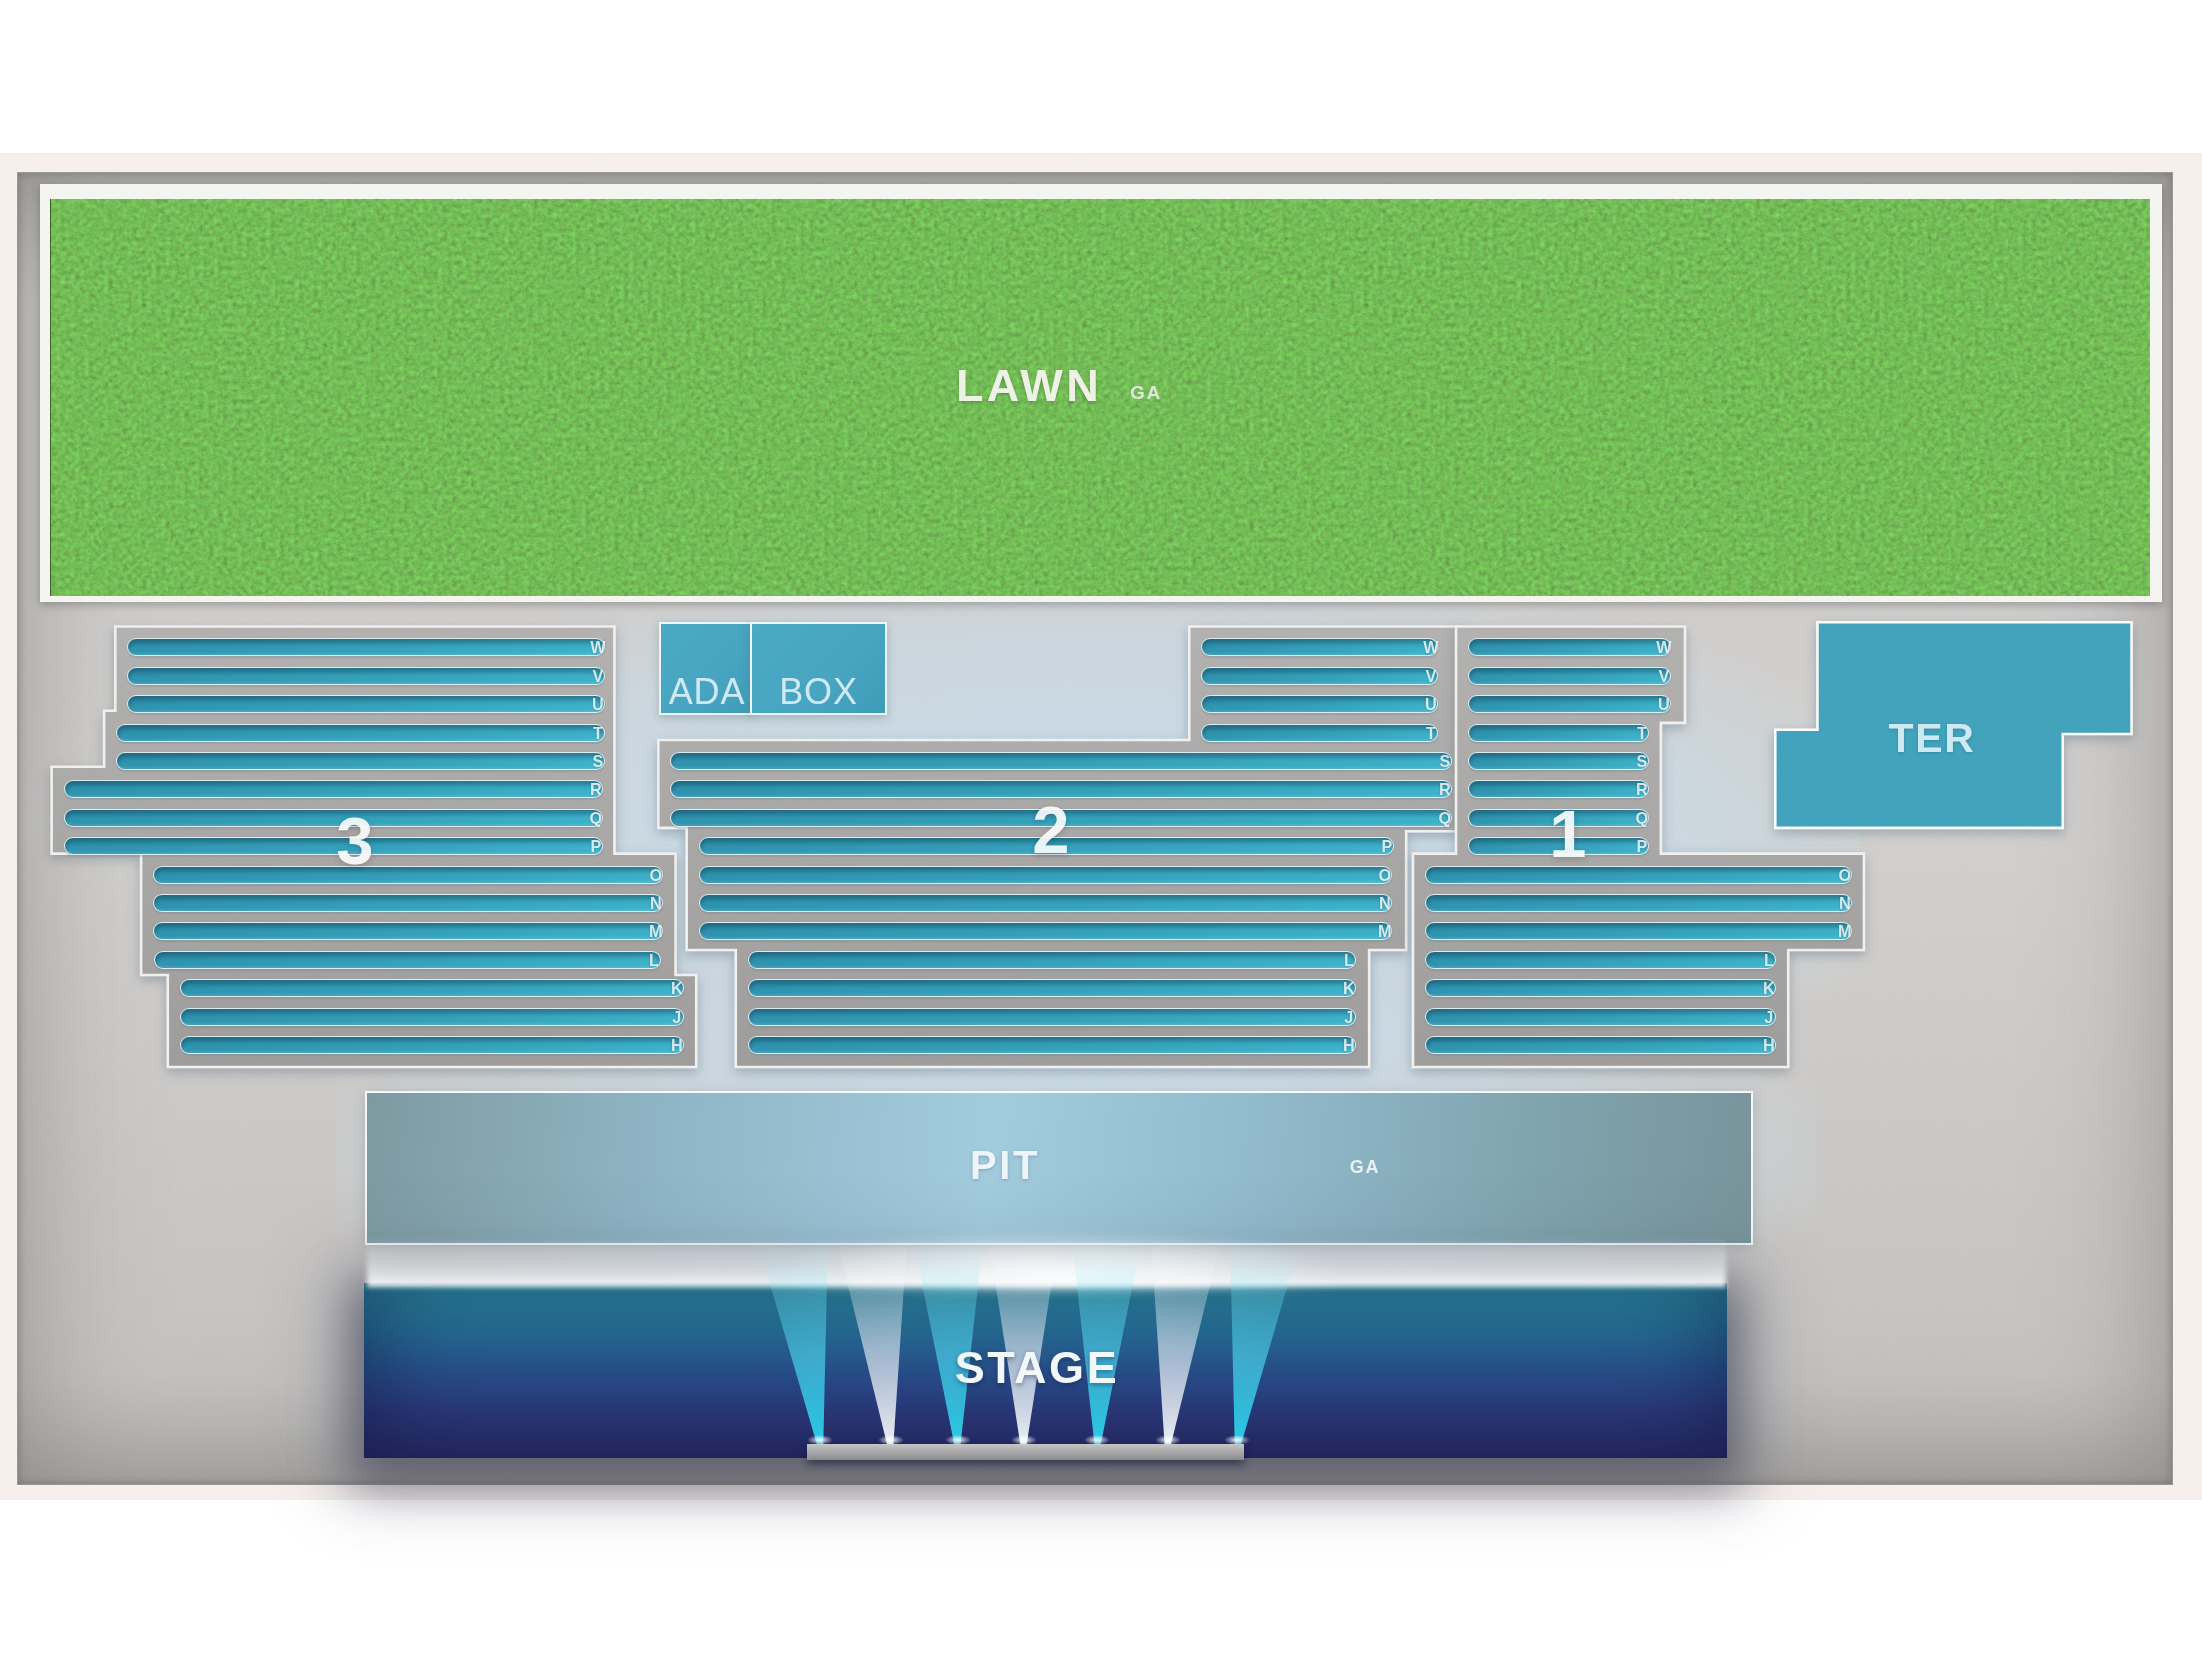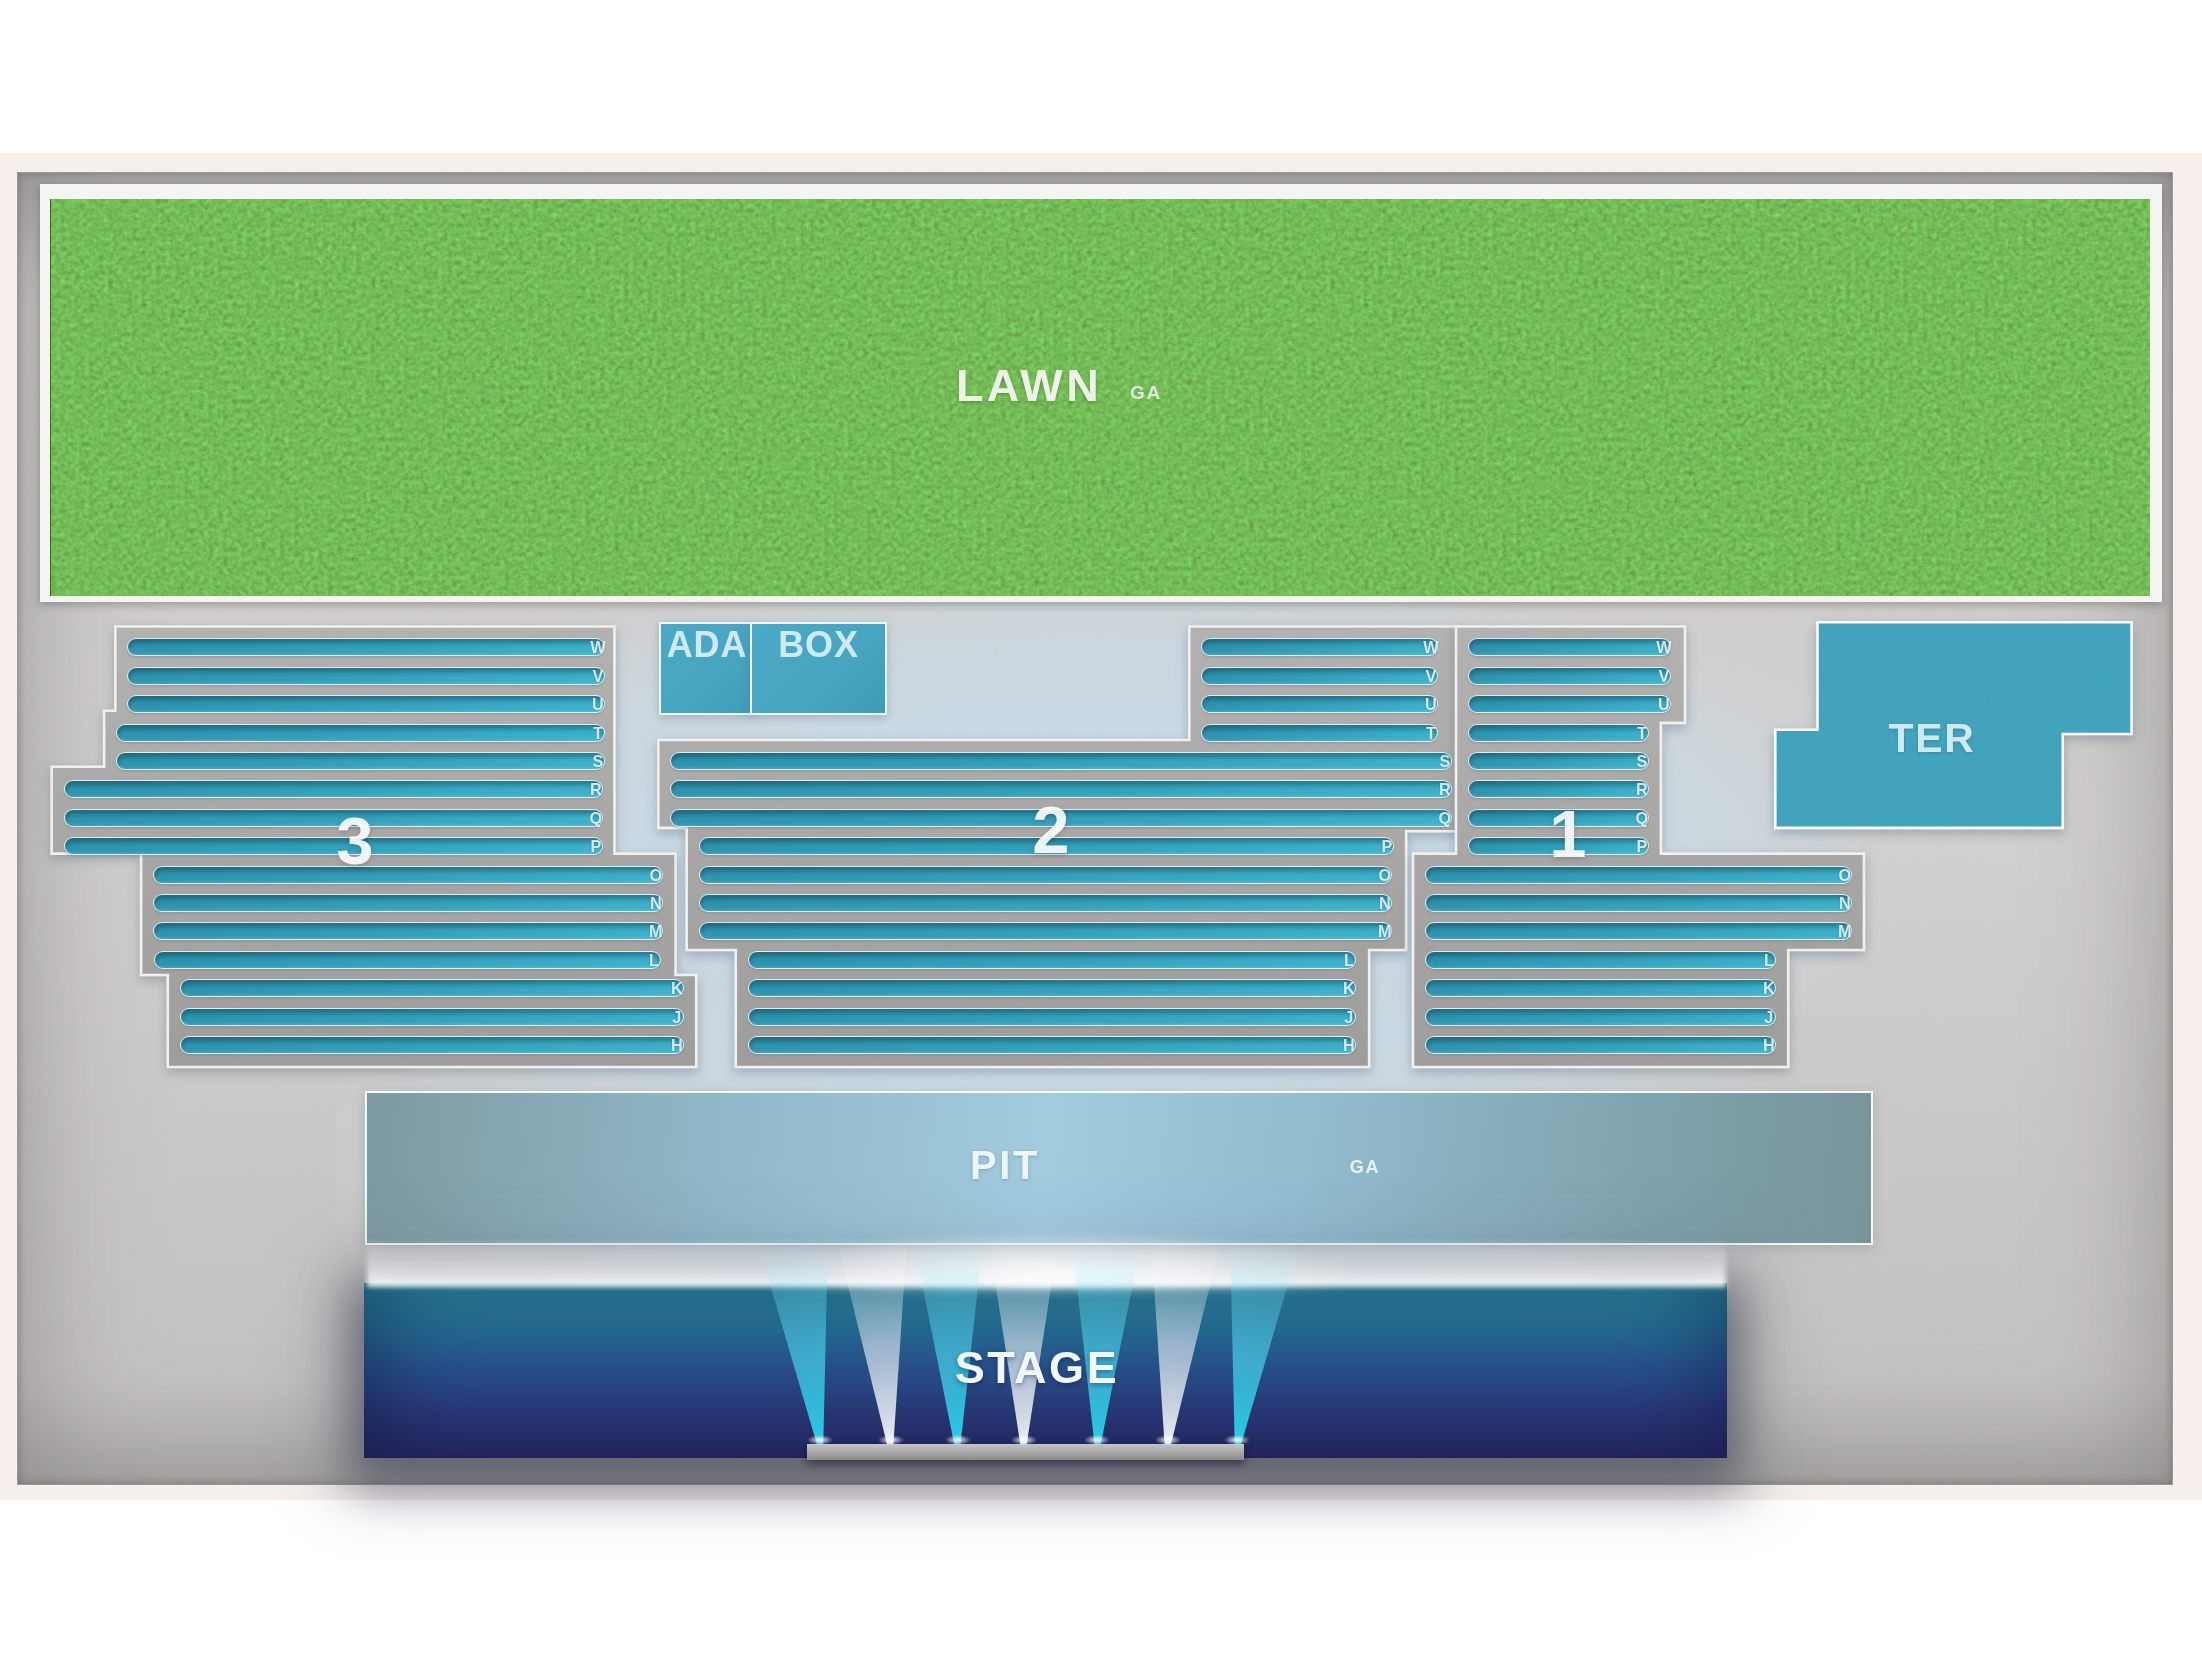--- a/index.html
+++ b/index.html
@@ -38,30 +38,30 @@
 
   .section-number{position:absolute;transform:translate(-50%,-50%);font-size:67px;font-weight:bold;
                   color:rgba(255,255,255,.9);text-shadow:0 2.6px 6.9px rgba(0,0,0,.18);z-index:4;}
   #label-s3{left:355px;top:840px;}
   #label-s2{left:1051px;top:829px;}
   #label-s1{left:1568px;top:833px;}
 
   
   .teal-box{position:absolute;box-sizing:border-box;border:2.6px solid rgba(255,255,255,.9);
             background:linear-gradient(135deg,#4aa9c4 0%,var(--area_teal,#47a5c1) 60%,#3f9cb8 100%);
-            display:flex;align-items:flex-start;justify-content:center;
-            font-weight:bold;font-size:36px;letter-spacing:0.9px;color:var(--area_label,#cfe9f2);
+            display:flex;align-items:flex-end;justify-content:center;
+            font-weight:normal;font-size:36px;letter-spacing:0.9px;color:var(--area_label,#cfe9f2);
             box-shadow:0 2.6px 8.6px rgba(90,110,125,.35);}
   #ada-box{left:659px;top:622px;width:96px;height:93px;}
   #box-box{left:750px;top:622px;width:137px;height:93px;}
   #ter-label{left:1932px;top:738px;font-size:41px;letter-spacing:1.7px;color:var(--area_label,#cfe9f2);z-index:4;
              text-shadow:0 1.7px 3.4px rgba(0,40,60,.2);}
 
   
-  #pit{position:absolute;left:365px;top:1091px;width:1508px;height:154px;box-sizing:border-box;
+  #pit{position:absolute;left:365px;top:1091px;width:1388px;height:154px;box-sizing:border-box;
        border:2.6px solid rgba(255,255,255,.92);
        background:linear-gradient(95deg,#7e9aa1 0%,#8fb6c6 22%,var(--pit_light,#a2cbde) 45%,#93bccf 62%,#7fa3ad 85%,#78949b 100%);
        box-shadow:0 3.4px 12px rgba(100,115,125,.3);}
   #pit-label{left:638px;top:72px;font-size:40px;letter-spacing:2.6px;color:#eef5f8;text-shadow:0 1.7px 3.4px rgba(20,50,70,.25);}
   #pit-ga{left:998px;top:74px;font-size:18px;letter-spacing:1.7px;color:#e8f2f6;}
 
   
   #stage{position:absolute;left:364px;top:1283px;width:1363px;height:175px;z-index:5;
          background:linear-gradient(180deg,var(--stage_teal,#2e93a8) 0%,#27749a 24%,#28538c 48%,#2c3c7e 72%,var(--stage_navy,#2b2e6d) 100%);
          box-shadow:0 13.8px 43px 13.8px rgba(50,50,72,.5), 0 0 77px 21.5px rgba(80,90,115,.35),

